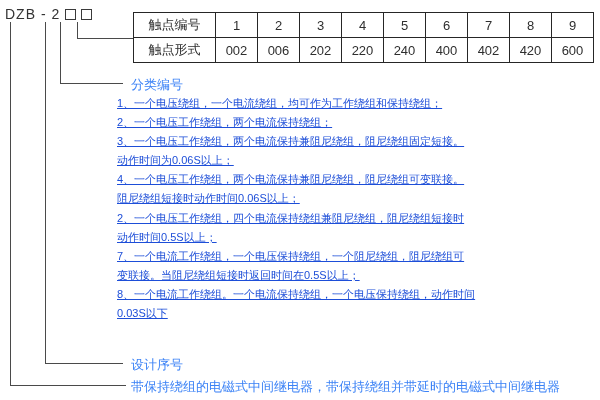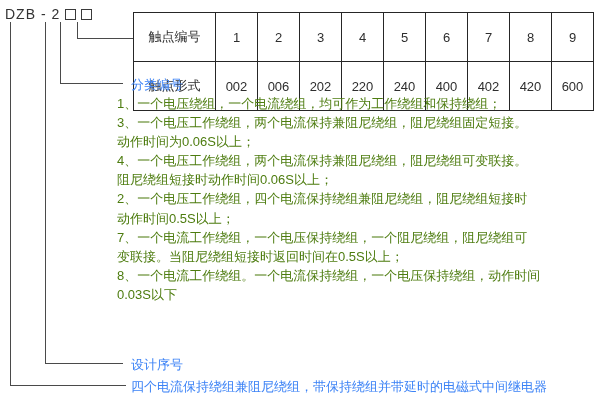--- a/index.html
+++ b/index.html
@@ -18,28 +18,28 @@
   .leader{position:absolute;border-left:1.5px solid #4a4a4a;border-bottom:1.5px solid #4a4a4a;}
   #leader-contact{left:77px;top:22px;width:56px;height:16px;}
   #leader-class{left:60px;top:22px;width:62px;height:61px;}
   #leader-design{left:45px;top:22px;width:77px;height:341px;}
   #leader-model{left:10px;top:22px;width:115px;height:363px;}
 
   
   .contact-table{position:absolute;left:133px;top:12px;border-collapse:collapse;table-layout:fixed;}
   .contact-table td{
     border:1px solid #262626;text-align:center;vertical-align:middle;
-    font-size:13px;height:24px;padding:12px 2px;color:#2e2e2e;white-space:nowrap;
+    font-size:13px;height:24px;padding:0 2px;color:#2e2e2e;white-space:nowrap;
   }
   .contact-table{border:1.5px solid #262626;}
 
   
   .lbl{position:absolute;font-size:13px;white-space:nowrap;color:#3b82f6;}
   #class-label{left:131px;top:76px;}
-  #class-lines{position:absolute;left:117px;top:94px;font-size:13px;color:#4d7c0f;}
+  #class-lines{position:absolute;left:117px;top:94px;font-size:11px;color:#1d4ed8;text-decoration:underline;}
   #class-lines .cls-line{height:19.1px;line-height:19.1px;white-space:nowrap;}
   #design-label{left:131px;top:356px;}
   #bottom-desc{left:131px;top:378px;}
 </style>
 </head>
 <body>
 
 <div class="canvas">
 
   <div class="model">
@@ -89,29 +89,30 @@
       <td>420</td>
       <td>600</td>
     </tr>
   </tbody>
     </table>
 
   <div class="lbl" id="class-label">分类编号</div>
 
   <div id="class-lines">
     <div class="cls-line">1、一个电压绕组，一个电流绕组，均可作为工作绕组和保持绕组；</div>
+    <div class="cls-line">2、一个电压工作绕组，两个电流保持绕组；</div>
     <div class="cls-line">3、一个电压工作绕组，两个电流保持兼阻尼绕组，阻尼绕组固定短接。</div>
     <div class="cls-line">动作时间为0.06S以上；</div>
     <div class="cls-line">4、一个电压工作绕组，两个电流保持兼阻尼绕组，阻尼绕组可变联接。</div>
     <div class="cls-line">阻尼绕组短接时动作时间0.06S以上；</div>
     <div class="cls-line">2、一个电压工作绕组，四个电流保持绕组兼阻尼绕组，阻尼绕组短接时</div>
     <div class="cls-line">动作时间0.5S以上；</div>
     <div class="cls-line">7、一个电流工作绕组，一个电压保持绕组，一个阻尼绕组，阻尼绕组可</div>
     <div class="cls-line">变联接。当阻尼绕组短接时返回时间在0.5S以上；</div>
     <div class="cls-line">8、一个电流工作绕组。一个电流保持绕组，一个电压保持绕组，动作时间</div>
     <div class="cls-line">0.03S以下</div>
   </div>
 
   <div class="lbl" id="design-label">设计序号</div>
 
-  <div class="lbl" id="bottom-desc">四个电流保持绕组兼阻尼绕组，带保持绕组并带延时的电磁式中间继电器</div>
+  <div class="lbl" id="bottom-desc">带保持绕组的电磁式中间继电器，带保持绕组并带延时的电磁式中间继电器</div>
 
 </div>
 
 </body></html>

